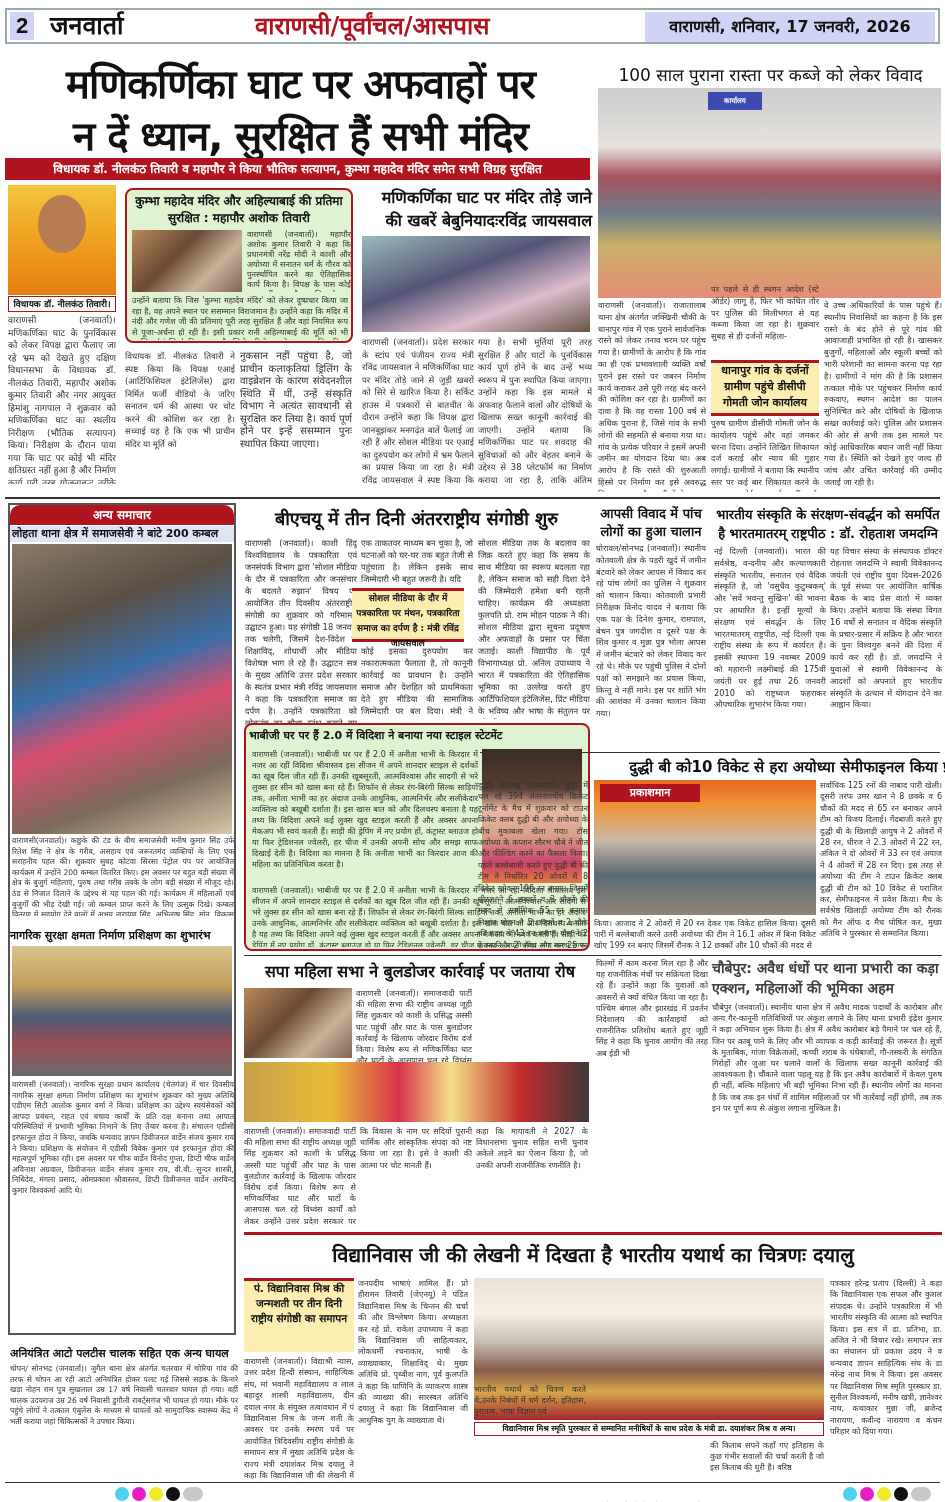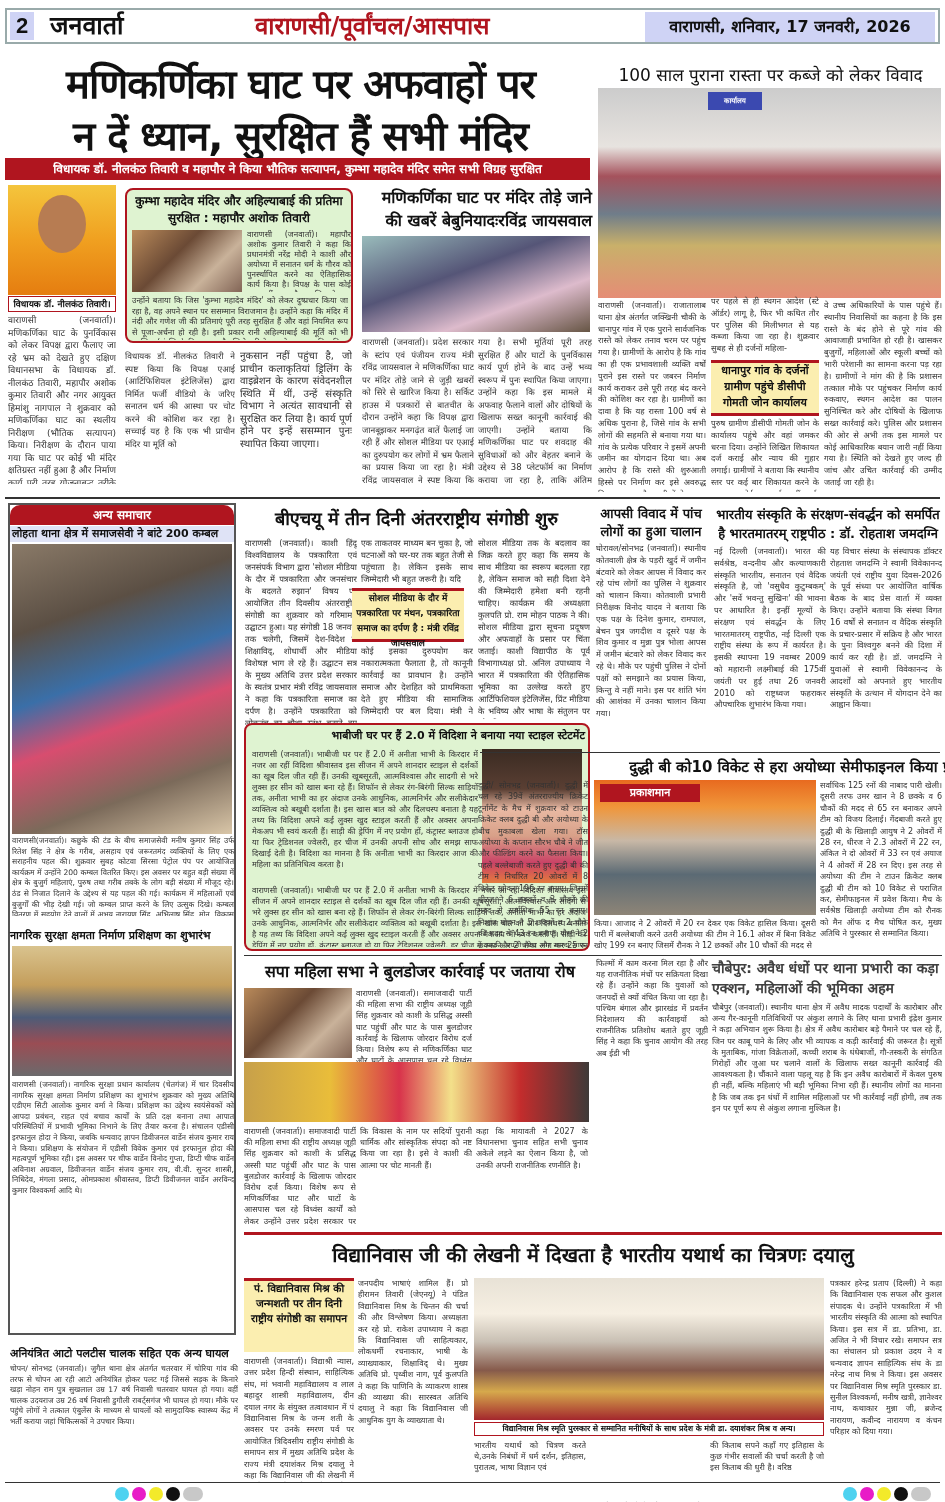--- a/index.html
+++ b/index.html
@@ -56,21 +56,21 @@
 <div class="abs" style="left:360px;top:186px;width:232px;font:bold 16px 'DejaVu Sans',sans-serif;line-height:23px;text-align:right">मणिकर्णिका घाट पर मंदिर तोड़े जाने की खबरें बेबुनियादःरविंद्र जायसवाल</div>
 <div class="abs photo2" style="left:362px;top:236px;width:228px;height:96px"></div>
 <div class="abs txt" style="left:362px;top:336px;width:112px;height:150px;font-size:8.5px">वाराणसी (जनवार्ता)। प्रदेश सरकार के स्टांप एवं पंजीयन राज्य मंत्री रविंद्र जायसवाल ने मणिकर्णिका घाट पर मंदिर तोड़े जाने से जुड़ी खबरों को सिरे से खारिज किया है। सर्किट हाउस में पत्रकारों से बातचीत के दौरान उन्होंने कहा कि विपक्ष द्वारा जानबूझकर मनगढ़ंत बातें फैलाई जा रही हैं और सोशल मीडिया पर एआई का दुरुपयोग कर लोगों में भ्रम फैलाने का प्रयास किया जा रहा है। मंत्री रविंद्र जायसवाल ने स्पष्ट किया कि मणिकर्णिका घाट पर किसी भी मंदिर या मूर्ति को कोई नुकसान नहीं पहुंचाया</div>
 <div class="abs txt" style="left:478px;top:336px;width:114px;height:150px;font-size:8.5px">गया है। सभी मूर्तियां पूरी तरह सुरक्षित हैं और घाटों के पुनर्विकास कार्य पूर्ण होने के बाद उन्हें भव्य स्वरूप में पुनः स्थापित किया जाएगा। उन्होंने कहा कि इस मामले में अफवाह फैलाने वालों और दोषियों के खिलाफ सख्त कानूनी कार्रवाई की जाएगी। उन्होंने बताया कि मणिकर्णिका घाट पर शवदाह की सुविधाओं को और बेहतर बनाने के उद्देश्य से 38 प्लेटफॉर्म का निर्माण कराया जा रहा है, ताकि अंतिम संस्कार के दौरान श्रद्धालुओं को किसी प्रकार की असुविधा न हो। यह निर्माण कार्य लगभग 18 करोड़ रुपये की लागत से किया जा रहा है।</div>
 
 <div class="abs" style="left:598px;top:64px;width:345px;font:17px 'DejaVu Sans',sans-serif;line-height:22px;text-align:center">100 साल पुराना रास्ता पर कब्जे को लेकर विवाद</div>
 <div class="abs photo3" style="left:598px;top:88px;width:343px;height:210px;background:linear-gradient(180deg,#ccc 0%,#e7e3df 28%,#a5525c 42%,#6f7d8a 60%,#c9b06a 75%,#e58d76 100%)">
   <div style="position:absolute;left:110px;top:4px;width:54px;height:18px;background:#3b49b0;color:#fff;font:bold 7px 'DejaVu Sans',sans-serif;text-align:center;line-height:18px">कार्यालय</div>
 </div>
 <div class="abs txt" style="left:598px;top:300px;width:108px;height:192px;font-size:8.2px;line-height:11.8px">वाराणसी (जनवार्ता)। राजातालाब थाना क्षेत्र अंतर्गत जक्खिनी चौकी के धानापुर गांव में एक पुराने सार्वजनिक रास्ते को लेकर तनाव चरम पर पहुंच गया है। ग्रामीणों के आरोप है कि गांव का ही एक प्रभावशाली व्यक्ति वर्षों पुराने इस रास्ते पर जबरन निर्माण कार्य कराकर उसे पूरी तरह बंद करने की कोशिश कर रहा है। ग्रामीणों का दावा है कि यह रास्ता 100 वर्ष से अधिक पुराना है, जिसे गांव के सभी लोगों की सहमति से बनाया गया था। गांव के प्रत्येक परिवार ने इसमें अपनी जमीन का योगदान दिया था। अब आरोप है कि रास्ते की शुरुआती हिस्से पर निर्माण कर इसे अवरुद्ध किया जा रहा है। ग्रामीणों ने बताया कि इस जमीन</div>
-<div class="abs txt" style="left:711px;top:296px;width:108px;height:58px;font-size:8.2px;line-height:11.8px">पर पहले से ही स्थगन आदेश (स्टे ऑर्डर) लागू है, फिर भी कथित तौर पर पुलिस की मिलीभगत से यह कब्जा किया जा रहा है। शुक्रवार सुबह से ही दर्जनों महिला-</div>
+<div class="abs txt" style="left:711px;top:284px;width:108px;height:58px;font-size:8.2px;line-height:11.8px">पर पहले से ही स्थगन आदेश (स्टे ऑर्डर) लागू है, फिर भी कथित तौर पर पुलिस की मिलीभगत से यह कब्जा किया जा रहा है। शुक्रवार सुबह से ही दर्जनों महिला-</div>
 <div class="abs yellowbox" style="left:711px;top:360px;width:108px;height:56px;font-size:11px;line-height:16px">धानापुर गांव के दर्जनों ग्रामीण पहुंचे डीसीपी गोमती जोन कार्यालय</div>
 <div class="abs txt" style="left:711px;top:418px;width:108px;height:74px;font-size:8.2px;line-height:11.8px">पुरुष ग्रामीण डीसीपी गोमती जोन के कार्यालय पहुंचे और वहां जमकर धरना दिया। उन्होंने लिखित शिकायत दर्ज कराई और न्याय की गुहार लगाई। ग्रामीणों ने बताया कि स्थानीय स्तर पर कई बार शिकायत करने के बावजूद कोई सुनवाई नहीं हुई, जिससे मजबूर होकर</div>
 <div class="abs txt" style="left:824px;top:300px;width:118px;height:192px;font-size:8.2px;line-height:11.8px">वे उच्च अधिकारियों के पास पहुंचे हैं। स्थानीय निवासियों का कहना है कि इस रास्ते के बंद होने से पूरे गांव की आवाजाही प्रभावित हो रही है। खासकर बुजुर्गों, महिलाओं और स्कूली बच्चों को भारी परेशानी का सामना करना पड़ रहा है। ग्रामीणों ने मांग की है कि प्रशासन तत्काल मौके पर पहुंचकर निर्माण कार्य रुकवाए, स्थगन आदेश का पालन सुनिश्चित करे और दोषियों के खिलाफ सख्त कार्रवाई करे। पुलिस और प्रशासन की ओर से अभी तक इस मामले पर कोई आधिकारिक बयान जारी नहीं किया गया है। स्थिति को देखते हुए जल्द ही जांच और उचित कार्रवाई की उम्मीद जताई जा रही है।</div>
 
 <div class="abs rule" style="left:5px;top:497px;width:935px"></div>
 
 <div class="abs" style="left:8px;top:503px;width:228px;height:832px;border:2px solid #555;background:#fff"></div>
 <div class="abs" style="left:10px;top:505px;width:224px;height:20px;background:#b0151f;color:#fff;border-radius:10px 10px 0 0;font:bold 12px 'DejaVu Sans',sans-serif;text-align:center;line-height:20px">अन्य समाचार</div>
 <div class="abs" style="left:10px;top:526px;width:224px;font:bold 11px 'DejaVu Sans',sans-serif;line-height:16px;background:#dfe3f6;padding:0 2px">लोहता थाना क्षेत्र में समाजसेवी ने बांटे 200 कम्बल</div>
 <div class="abs photo" style="left:12px;top:544px;width:220px;height:290px;background:linear-gradient(160deg,#8a7a68 0%,#5b4f44 25%,#3a6fa8 45%,#d84d6f 60%,#7b6a5a 80%,#d9c6a8 100%)"></div>
@@ -82,21 +82,21 @@
 <div class="abs txt" style="left:10px;top:1364px;width:228px;height:104px;font-size:7.6px;line-height:10.6px">चोपन/ सोनभद्र (जनवार्ता)। जुगैल थाना क्षेत्र अंतर्गत चतरवार में चोरिया गांव की तरफ से चोपन आ रही आटो अनियंत्रित होकर पलट गई जिससे सड़क के किनारे खड़ा नोहन राम पुत्र सुखलाल उम्र 17 वर्ष निवासी चतरवार घायल हो गया। वहीं चालक उदयराज उम्र 26 वर्ष निवासी डुगौली राबर्ट्सगंज भी घायल हो गया। मौके पर पहुंचे लोगों ने तत्काल एंबुलेंस के माध्यम से घायलों को सामुदायिक स्वास्थ्य केंद्र में भर्ती कराया जहां चिकित्सकों ने उपचार किया।</div>
 
 <div class="abs hd2" style="left:244px;top:505px;width:345px;text-align:center;font-size:18px">बीएचयू में तीन दिनी अंतरराष्ट्रीय संगोष्ठी शुरु</div>
 <div class="abs txt" style="left:245px;top:537px;width:112px;height:300px;font-size:8.3px;line-height:12px">वाराणसी (जनवार्ता)। काशी हिंदू विश्वविद्यालय के पत्रकारिता एवं जनसंपर्क विभाग द्वारा 'सोशल मीडिया के दौर में पत्रकारिता और जनसंचार के बदलते रुझान' विषय पर आयोजित तीन दिवसीय अंतरराष्ट्रीय संगोष्ठी का शुक्रवार को गरिमामय उद्घाटन हुआ। यह संगोष्ठी 18 जनवरी तक चलेगी, जिसमें देश-विदेश से शिक्षाविद्, शोधार्थी और मीडिया विशेषज्ञ भाग ले रहे हैं। उद्घाटन सत्र के मुख्य अतिथि उत्तर प्रदेश सरकार के स्वतंत्र प्रभार मंत्री रविंद्र जायसवाल ने कहा कि पत्रकारिता समाज का दर्पण है। उन्होंने पत्रकारिता को लोकतंत्र का चौथा स्तंभ बताते हुए कहा कि सोशल मीडिया</div>
 <div class="abs txt" style="left:361px;top:537px;width:112px;height:48px;font-size:8.3px;line-height:12px">एक ताकतवर माध्यम बन चुका है, जो घटनाओं को घर-घर तक बहुत तेजी से पहुंचाता है। लेकिन इसके साथ जिम्मेदारी भी बहुत जरूरी है। यदि</div>
 <div class="abs yellowbox" style="left:352px;top:588px;width:112px;height:54px;font-size:9px;line-height:15px">सोशल मीडिया के दौर में पत्रकारिता पर मंथन, पत्रकारिता समाज का दर्पण है : मंत्री रविंद्र जायसवाल</div>
 <div class="abs txt" style="left:361px;top:645px;width:112px;height:72px;font-size:8.3px;line-height:12px">कोई इसका दुरुपयोग कर नकारात्मकता फैलाता है, तो कानूनी कार्रवाई का प्रावधान है। उन्होंने समाज और देशहित को प्राथमिकता देते हुए मीडिया की सामाजिक जिम्मेदारी पर बल दिया। मंत्री ने पारंपरिक मीडिया (रेडियो, अखबार, टेलीविजन) से लेकर</div>
 <div class="abs txt" style="left:478px;top:537px;width:112px;height:182px;font-size:8.3px;line-height:12px">सोशल मीडिया तक के बदलाव का जिक्र करते हुए कहा कि समय के साथ मीडिया का स्वरूप बदलता रहा है, लेकिन समाज को सही दिशा देने की जिम्मेदारी हमेशा बनी रहनी चाहिए। कार्यक्रम की अध्यक्षता कुलपति प्रो. राम मोहन पाठक ने की। सोशल मीडिया द्वारा सूचना प्रदूषण और अफवाहों के प्रसार पर चिंता जताई। काशी विद्यापीठ के पूर्व विभागाध्यक्ष प्रो. अनिल उपाध्याय ने भारत में पत्रकारिता की ऐतिहासिक भूमिका का उल्लेख करते हुए आर्टिफिशियल इंटेलिजेंस, प्रिंट मीडिया के भविष्य और भाषा के संतुलन पर जोर दिया।</div>
 
 <div class="abs greenbox" style="left:244px;top:723px;width:346px;height:228px;border-radius:8px">
-  <div style="font:bold 11px 'DejaVu Sans',sans-serif;text-align:right;line-height:16px;padding:3px">भाबीजी घर पर हैं 2.0 में विदिशा ने बनाया नया स्टाइल स्टेटमेंट</div>
+  <div style="font:bold 11px 'DejaVu Sans',sans-serif;text-align:left;line-height:16px;padding:3px">भाबीजी घर पर हैं 2.0 में विदिशा ने बनाया नया स्टाइल स्टेटमेंट</div>
   <div style="position:absolute;right:6px;top:24px;width:100px;height:134px;background:linear-gradient(180deg,#3a2b22 0%,#5a3f33 30%,#e9b9a3 45%,#d8a088 65%,#c94266 85%,#e47a3d 100%)"></div>
   <div class="txt" style="position:absolute;left:6px;top:24px;width:226px;height:134px;font-size:8px;line-height:11px">वाराणसी (जनवार्ता)। भाबीजी घर पर हैं 2.0 में अनीता भाभी के किरदार में नजर आ रहीं विदिशा श्रीवास्तव इस सीजन में अपने शानदार स्टाइल से दर्शकों का खूब दिल जीत रही हैं। उनकी खूबसूरती, आत्मविश्वास और सादगी से भरे लुक्स हर सीन को खास बना रहे हैं। शिफॉन से लेकर रंग-बिरंगी सिल्क साड़ियों तक, अनीता भाभी का हर अंदाज उनके आधुनिक, आत्मनिर्भर और सलीकेदार व्यक्तित्व को बखूबी दर्शाता है। इस खास बात को और दिलचस्प बनाता है यह तथ्य कि विदिशा अपने कई लुक्स खुद स्टाइल करती हैं और अक्सर अपना मेकअप भी स्वयं करती हैं। साड़ी की ड्रेपिंग में नए प्रयोग हों, कंट्रास्ट ब्लाउज हो या फिर ट्रेडिशनल ज्वेलरी, हर चीज में उनकी अपनी सोच और समझ साफ दिखाई देती है। विदिशा का मानना है कि अनीता भाभी का किरदार आज की महिला का प्रतिनिधित्व करता है।</div>
   <div class="txt" style="position:absolute;left:6px;top:160px;width:334px;height:62px;font-size:8px;line-height:11px">वाराणसी (जनवार्ता)। भाबीजी घर पर हैं 2.0 में अनीता भाभी के किरदार में नजर आ रहीं विदिशा श्रीवास्तव इस सीजन में अपने शानदार स्टाइल से दर्शकों का खूब दिल जीत रही हैं। उनकी खूबसूरती, आत्मविश्वास और सादगी से भरे लुक्स हर सीन को खास बना रहे हैं। शिफॉन से लेकर रंग-बिरंगी सिल्क साड़ियों तक, अनीता भाभी का हर अंदाज उनके आधुनिक, आत्मनिर्भर और सलीकेदार व्यक्तित्व को बखूबी दर्शाता है। इस खास बात को और दिलचस्प बनाता है यह तथ्य कि विदिशा अपने कई लुक्स खुद स्टाइल करती हैं और अक्सर अपना मेकअप भी स्वयं करती हैं। साड़ी की ड्रेपिंग में नए प्रयोग हों, कंट्रास्ट ब्लाउज हो या फिर ट्रेडिशनल ज्वेलरी, हर चीज में उनकी अपनी सोच और समझ साफ दिखाई देती है। विदिशा का मानना है कि अनीता भाभी का किरदार आज की महिला का प्रतिनिधित्व करता है।</div>
 </div>
 
 <div class="abs" style="left:596px;top:505px;width:110px;font:bold 13px 'DejaVu Sans',sans-serif;line-height:18px;text-align:center">आपसी विवाद में पांच लोगों का हुआ चालान</div>
 <div class="abs txt" style="left:596px;top:543px;width:110px;height:200px;font-size:8.2px;line-height:11.8px">घोरावल/सोनभद्र (जनवार्ता)। स्थानीय कोतवाली क्षेत्र के पड़री खुर्द में जमीन बंटवारे को लेकर आपस में विवाद कर रहे पांच लोगों का पुलिस ने शुक्रवार को चालान किया। कोतवाली प्रभारी निरीक्षक विनोद यादव ने बताया कि एक पक्ष के दिनेश कुमार, रामपाल, बेचन पुत्र जगदीश व दूसरे पक्ष के शिव कुमार व मुन्ना पुत्र भोला आपस में जमीन बंटवारे को लेकर विवाद कर रहे थे। मौके पर पहुंची पुलिस ने दोनों पक्षों को समझाने का प्रयास किया, किन्तु वे नहीं माने। इस पर शांति भंग की आशंका में उनका चालान किया गया।</div>
 
 <div class="abs" style="left:714px;top:505px;width:228px;font:bold 13px 'DejaVu Sans',sans-serif;line-height:19px;text-align:center">भारतीय संस्कृति के संरक्षण-संवर्द्धन को समर्पित है भारतमातरम् राष्ट्रपीठ : डॉ. रोहताश जमदग्नि</div>
 <div class="abs txt" style="left:714px;top:546px;width:112px;height:200px;font-size:8.2px;line-height:11.8px">नई दिल्ली (जनवार्ता)। भारत की सर्वश्रेष्ठ, वन्दनीय और कल्याणकारी संस्कृति भारतीय, सनातन एवं वैदिक संस्कृति है, जो 'वसुधैव कुटुम्बकम्' और 'सर्वे भवन्तु सुखिनः' की भावना पर आधारित है। इन्हीं मूल्यों के संरक्षण एवं संवर्द्धन के लिए भारतमातरम् राष्ट्रपीठ, नई दिल्ली एक राष्ट्रीय संस्था के रूप में कार्यरत है। इसकी स्थापना 19 नवम्बर 2009 को महारानी लक्ष्मीबाई की 175वीं जयंती पर हुई तथा 26 जनवरी 2010 को राष्ट्रध्वज फहराकर औपचारिक शुभारंभ किया गया।</div>
@@ -114,34 +114,34 @@
 
 <div class="abs rule" style="left:244px;top:955px;width:698px;height:1px"></div>
 
 <div class="abs hd2" style="left:244px;top:958px;width:352px;text-align:center;font-size:16px">सपा महिला सभा ने बुलडोजर कार्रवाई पर जताया रोष</div>
 <div class="abs photo" style="left:244px;top:988px;width:108px;height:70px"></div>
 <div class="abs txt" style="left:356px;top:988px;width:116px;height:120px;font-size:8px;line-height:11.2px">वाराणसी (जनवार्ता)। समाजवादी पार्टी की महिला सभा की राष्ट्रीय अध्यक्ष जूही सिंह शुक्रवार को काशी के प्रसिद्ध अस्सी घाट पहुंचीं और घाट के पास बुलडोजर कार्रवाई के खिलाफ जोरदार विरोध दर्ज किया। विशेष रूप से मणिकर्णिका घाट और घाटों के आसपास चल रहे विध्वंस कार्यों को लेकर उन्होंने उत्तर प्रदेश सरकार पर तीखा हमला बोला। जूही सिंह ने कहा कि रानी अहिल्याबाई होलकर द्वारा संरक्षित और पुनर्निर्मित मंदिर तथा धरोहरों को तोड़ा जा रहा है।</div>
 <div class="abs" style="left:244px;top:1062px;width:345px;height:60px;background:linear-gradient(90deg,#c7a04a,#e9bd3a 25%,#d8334b 45%,#f3e08a 60%,#c42c2c 80%,#3e3a38)"></div>
 <div class="abs txt" style="left:244px;top:1126px;width:112px;height:100px;font-size:8px;line-height:11.2px">वाराणसी (जनवार्ता)। समाजवादी पार्टी की महिला सभा की राष्ट्रीय अध्यक्ष जूही सिंह शुक्रवार को काशी के प्रसिद्ध अस्सी घाट पहुंचीं और घाट के पास बुलडोजर कार्रवाई के खिलाफ जोरदार विरोध दर्ज किया। विशेष रूप से मणिकर्णिका घाट और घाटों के आसपास चल रहे विध्वंस कार्यों को लेकर उन्होंने उत्तर प्रदेश सरकार पर तीखा हमला बोला। जूही सिंह ने कहा कि रानी अहिल्याबाई होलकर द्वारा संरक्षित और पुनर्निर्मित मंदिर तथा धरोहरों को तोड़ा जा रहा है।</div>
 <div class="abs txt" style="left:360px;top:1126px;width:112px;height:100px;font-size:8px;line-height:11.2px">कि विकास के नाम पर सदियों पुरानी धार्मिक और सांस्कृतिक संपदा को नष्ट किया जा रहा है। इसे वे काशी की आत्मा पर चोट मानती हैं।</div>
 <div class="abs txt" style="left:476px;top:1126px;width:112px;height:100px;font-size:8px;line-height:11.2px">कहा कि मायावती ने 2027 के विधानसभा चुनाव सहित सभी चुनाव अकेले लड़ने का ऐलान किया है, जो उनकी अपनी राजनीतिक रणनीति है।</div>
-<div class="abs txt" style="left:596px;top:958px;width:112px;height:268px;font-size:8px;line-height:11.2px">फिल्मों में काम करना मिल रहा है और यह राजनीतिक मंचों पर सक्रियता दिखा रहे हैं। उन्होंने कहा कि युवाओं को जनपदों से क्यों वंचित किया जा रहा है। पश्चिम बंगाल और झारखंड में प्रवर्तन निदेशालय की कार्रवाइयों को राजनीतिक प्रतिशोध बताते हुए जूही सिंह ने कहा कि चुनाव आयोग की तरह अब ईडी भी</div>
+<div class="abs txt" style="left:596px;top:958px;width:112px;height:268px;font-size:8px;line-height:11.2px">फिल्मों में काम करना मिल रहा है और यह राजनीतिक मंचों पर सक्रियता दिखा रहे हैं। उन्होंने कहा कि युवाओं को अवसरों से क्यों वंचित किया जा रहा है। पश्चिम बंगाल और झारखंड में प्रवर्तन निदेशालय की कार्रवाइयों को राजनीतिक प्रतिशोध बताते हुए जूही सिंह ने कहा कि चुनाव आयोग की तरह अब ईडी भी</div>
 
 <div class="abs" style="left:712px;top:958px;width:230px;font:bold 14px 'DejaVu Sans',sans-serif;line-height:20px"><span style="color:#404040">चौबेपुर: अवैध धंधों पर थाना प्रभारी का कड़ा एक्शन, महिलाओं की भूमिका अहम</span></div>
 <div class="abs txt" style="left:712px;top:1002px;width:230px;height:226px;font-size:8px;line-height:11.2px">चौबेपुर (जनवार्ता)। स्थानीय थाना क्षेत्र में अवैध मादक पदार्थों के कारोबार और अन्य गैर-कानूनी गतिविधियों पर अंकुश लगाने के लिए थाना प्रभारी इंद्रेश कुमार ने कड़ा अभियान शुरू किया है। क्षेत्र में अवैध कारोबार बड़े पैमाने पर चल रहे हैं, जिन पर काबू पाने के लिए और भी व्यापक व कड़ी कार्रवाई की जरूरत है। सूत्रों के मुताबिक, गांजा विक्रेताओं, कच्ची शराब के धंधेबाजों, गौ-तस्करी के संगठित गिरोहों और जुआ घर चलाने वालों के खिलाफ सख्त कानूनी कार्रवाई की आवश्यकता है। चौंकाने वाला पहलू यह है कि इन अवैध कारोबारों में केवल पुरुष ही नहीं, बल्कि महिलाएं भी बड़ी भूमिका निभा रही हैं। स्थानीय लोगों का मानना है कि जब तक इन धंधों में शामिल महिलाओं पर भी कार्रवाई नहीं होगी, तब तक इन पर पूर्ण रूप से अंकुश लगाना मुश्किल है।</div>
 
 <div class="abs rule" style="left:244px;top:1232px;width:698px;height:3px;background:#b0151f"></div>
 
 <div class="abs hd2" style="left:244px;top:1238px;width:698px;text-align:center;font-size:20px;line-height:34px">विद्यानिवास जी की लेखनी में दिखता है भारतीय यथार्थ का चित्रणः दयालु</div>
 <div class="abs yellowbox" style="left:244px;top:1278px;width:110px;height:74px;font-size:10.5px;line-height:15px;border-bottom:none">पं. विद्यानिवास मिश्र की जन्मशती पर तीन दिनी राष्ट्रीय संगोष्ठी का समापन</div>
 <div class="abs txt" style="left:244px;top:1356px;width:110px;height:126px;font-size:8px;line-height:11.4px">वाराणसी (जनवार्ता)। विद्याश्री न्यास, उत्तर प्रदेश हिन्दी संस्थान, साहित्यिक संघ, मां भवानी महाविद्यालय व लाल बहादुर शास्त्री महाविद्यालय, दीन दयाल नगर के संयुक्त तत्वावधान में पं विद्यानिवास मिश्र के जन्म शती के अवसर पर उनके स्मरण पर्व पर आयोजित त्रिदिवसीय राष्ट्रीय संगोष्ठी के समापन सत्र में मुख्य अतिथि प्रदेश के राज्य मंत्री दयाशंकर मिश्र दयालु ने कहा कि विद्यानिवास जी की लेखनी में भारतीय यथार्थ का चित्रण मिलता है।</div>
 <div class="abs txt" style="left:358px;top:1278px;width:110px;height:204px;font-size:8px;line-height:11.4px">जनपदीय भाषाएं शामिल हैं। प्रो हीरामन तिवारी (जेएनयू) ने पंडित विद्यानिवास मिश्र के चिन्तन की चर्चा की और विश्लेषण किया। अध्यक्षता कर रहे प्रो. राकेश उपाध्याय ने कहा कि विद्यानिवास जी साहित्यकार, लोकधर्मी रचनाकार, भाषी के व्याख्याकार, शिक्षाविद् थे। मुख्य अतिथि प्रो. पृथ्वीश नाग, पूर्व कुलपति ने कहा कि पाणिनि के व्याकरण शास्त्र की व्याख्या की। सारस्वत अतिथि दयालु ने कहा कि विद्यानिवास जी आधुनिक युग के व्याख्याता थे।</div>
 <div class="abs" style="left:474px;top:1278px;width:350px;height:142px;background:linear-gradient(180deg,#e8e2d6 0%,#f6efe2 25%,#c8bfb3 45%,#865a4b 65%,#d6a94c 80%,#a3272d 100%)"></div>
 <div class="abs cap" style="left:474px;top:1422px;width:350px;height:14px;font-size:7.8px;line-height:12px;white-space:nowrap;overflow:hidden">विद्यानिवास मिश्र स्मृति पुरस्कार से सम्मानित मनीषियों के साथ प्रदेश के मंत्री डा. दयाशंकर मिश्र व अन्य।</div>
-<div class="abs txt" style="left:474px;top:1440px;width:112px;height:42px;font-size:8px;line-height:11px">भारतीय यथार्थ को चित्रण करते थे,उनके निबंधों में धर्म दर्शन, इतिहास, पुरातत्व, भाषा विज्ञान एवं</div>
+<div class="abs txt" style="left:474px;top:1384px;width:112px;height:42px;font-size:8px;line-height:11px">भारतीय यथार्थ को चित्रण करते थे,उनके निबंधों में धर्म दर्शन, इतिहास, पुरातत्व, भाषा विज्ञान एवं</div>
 <div class="abs txt" style="left:592px;top:1500px;width:112px;height:42px;font-size:8px;line-height:13px">मानवीय दृष्टिकोणों की प्रधानता थी। सारस्वत अतिथि पद्मश्री राजेश्वर उपाध्याय ने कहा कि विद्यानिवास मिश्र</div>
 <div class="abs txt" style="left:710px;top:1440px;width:114px;height:42px;font-size:8px;line-height:11px">की किताब सपने कहाँ गए इतिहास के कुछ गंभीर सवालों की चर्चा करती है जो इस किताब की धुरी है। वरिष्ठ</div>
 <div class="abs txt" style="left:830px;top:1278px;width:112px;height:204px;font-size:8px;line-height:11.4px">पत्रकार हरेन्द्र प्रताप (दिल्ली) ने कहा कि विद्यानिवास एक सफल और कुशल संपादक थे। उन्होंने पत्रकारिता में भी भारतीय संस्कृति की आत्मा को स्थापित किया। इस सत्र में डा. प्रतिभा, डा. अजित ने भी विचार रखे। समापन सत्र का संचालन प्रो प्रकाश उदय ने व धन्यवाद ज्ञापन साहित्यिक संघ के डा नरेन्द्र नाथ मिश्र ने किया। इस अवसर पर विद्यानिवास मिश्र स्मृति पुरस्कार डा. सुनील विश्वकर्मा, मनीष खत्री, ज्ञानेश्वर नाथ, कथाकार मुन्ना जी, ब्रजेन्द नारायण, कवीन्द नारायण व कंचन परिहार को दिया गया।</div>
 
 <div class="abs rule" style="left:5px;top:1482px;width:935px;height:1px"></div>
 
 <div class="abs dots" style="left:115px;top:1486px">
   <span style="background: rgb(77, 210, 240);"></span><span style="background: rgb(232, 28, 199);"></span><span style="background: rgb(243, 234, 42);"></span><span style="background: rgb(17, 17, 17);"></span><span style="width: 20px; border-radius: 7px; background: rgb(200, 200, 200);"></span>
 </div>
 <div class="abs dots" style="left:843px;top:1486px">

